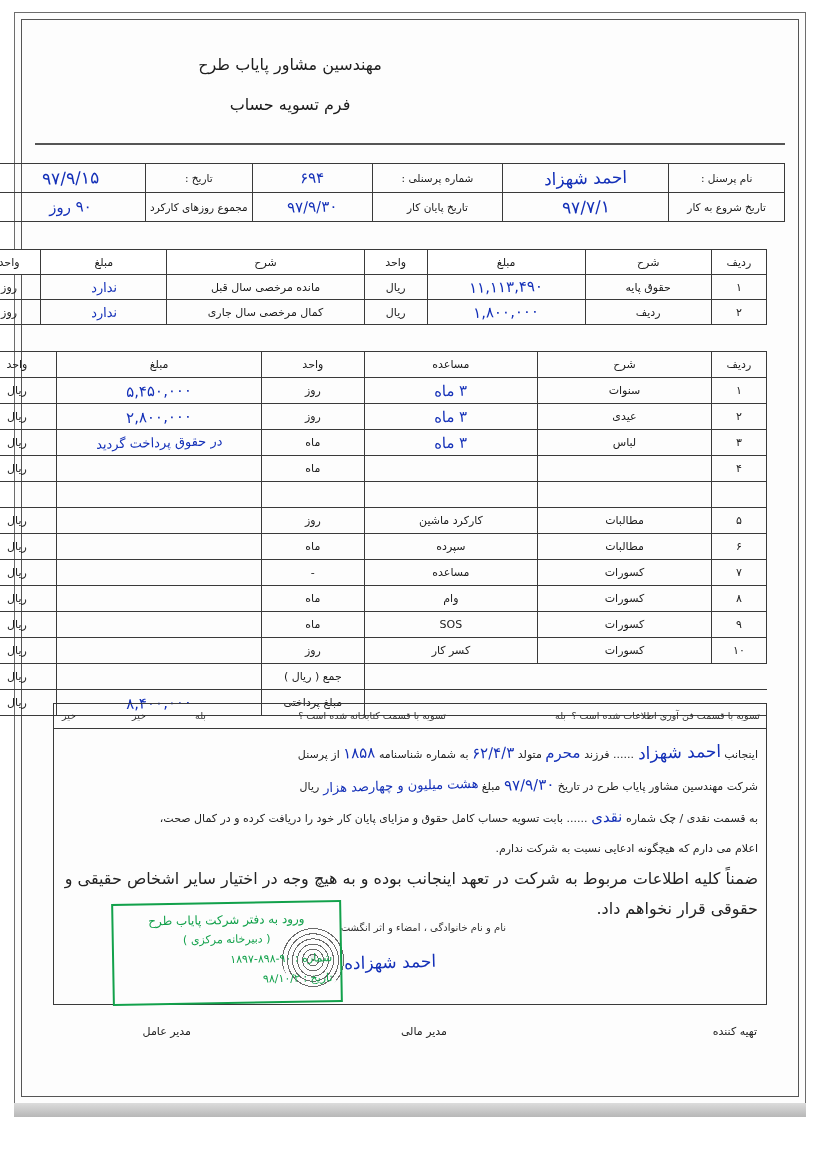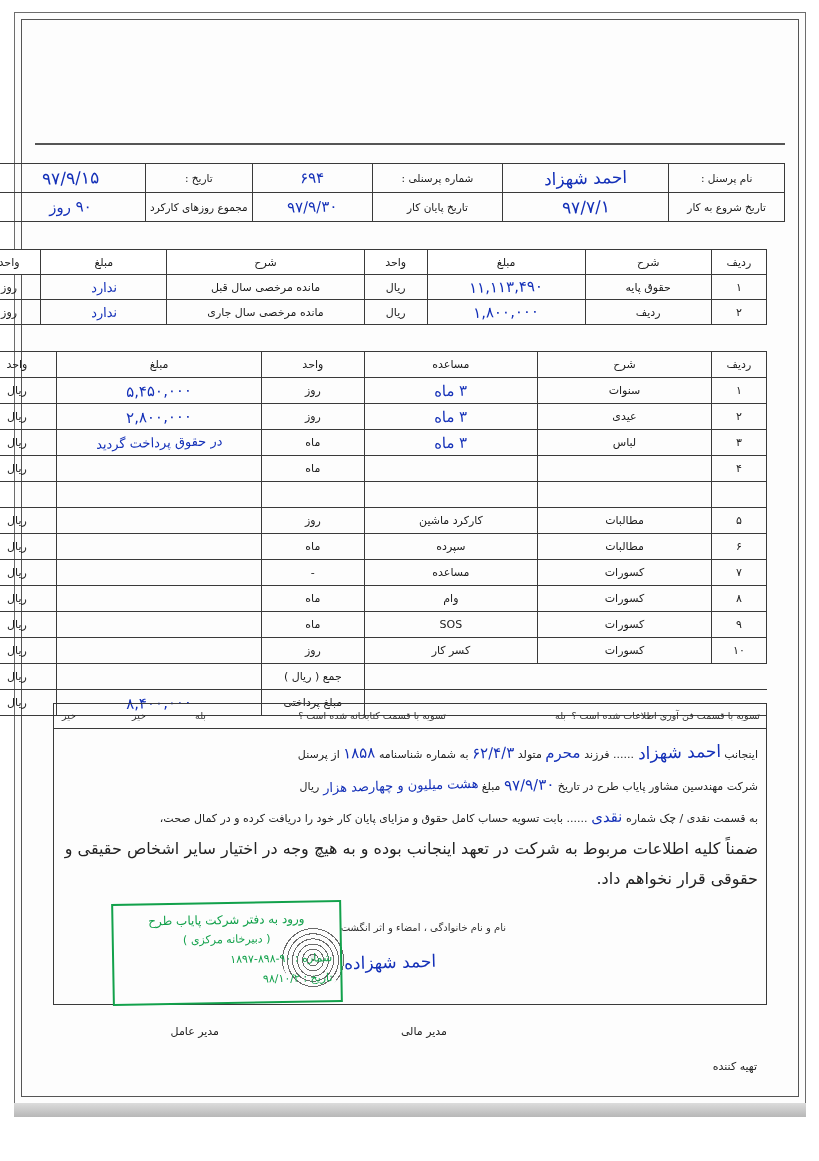--- a/index.html
+++ b/index.html
@@ -249,35 +249,37 @@
   .footer {
     position: absolute;
     right: 38px;
     left: 38px;
     top: 1012px;
     height: 40px;
     font-size: 11px;
     color: #222;
   }
   .footer span { position: absolute; top: 0; }
-  .f1 { right: 10px; margin-top: 35px; }
+  .f1 { right: 10px; }
   .f2 { right: 320px; }
-  .f3 { right: 548px; text-align: right; }
+  .f3 { right: 576px; text-align: right; }
 
   
   .ov { position: absolute; color: #1430b8; white-space: nowrap; }
 </style>
 </head>
 <body>
 
 <div class="page">
   <div class="sheet">
     <div class="sheet-inner"></div>
 
     <div class="header">
+      <div class="company-title">مهندسین مشاور پایاب طرح</div>
+      <div class="form-title">فرم تسویه حساب</div>
     </div>
 
     <table class="info-table">
       <tbody>
           <tr>
         <td style="width:15%">
           <span class="lbl">نام پرسنل :</span>
         </td>
         <td style="width:22%">
           <span class="hand lg">احمد شهزاد</span>
@@ -336,21 +338,21 @@
         <td>ریال</td>
         <td>مانده مرخصی سال قبل</td>
         <td><span class="hand sm">ندارد</span></td>
         <td>روز</td>
       </tr>
       <tr>
         <td>۲</td>
         <td>ردیف</td>
         <td><span class="hand">۱,۸۰۰,۰۰۰</span></td>
         <td>ریال</td>
-        <td>مانده مرخصی سال جاری</td>
+        <td>کمال مرخصی سال جاری</td>
         <td><span class="hand sm">ندارد</span></td>
         <td>روز</td>
       </tr>
     </tbody>
       </table>
 
     <table class="t2">
       <tbody>
           <tr>
         <td style="width:7%">ردیف</td>
@@ -494,20 +496,21 @@
           <span>مبلغ</span>
           <span class="hand sm">هشت میلیون و چهارصد هزار</span>
           <span>ریال</span>
         </p>
         <p>
           <span>به قسمت نقدی / چک شماره</span>
           <span class="hand">نقدی</span>
           ......
           <span>بابت تسویه حساب کامل حقوق و مزایای پایان کار خود را دریافت کرده و در کمال صحت،</span>
         </p>
+        <p>اعلام می دارم که هیچگونه ادعایی نسبت به شرکت ندارم.</p>
         <p style="font-size:16px">ضمناً کلیه اطلاعات مربوط به شرکت در تعهد اینجانب بوده و به هیچ وجه در اختیار سایر اشخاص حقیقی و حقوقی قرار نخواهم داد.</p>
       </div>
 
       <div class="sig-line">نام و نام خانوادگی ، امضاء و اثر انگشت</div>
       <div class="fingerprint"></div>
       <div class="ov hand lg" style="right:330px; top:248px;">احمد شهزاده</div>
 
       <div class="stamp">
         <div>ورود به دفتر شرکت پایاب طرح</div>
         <div class="l2">( دبیرخانه مرکزی )</div>

